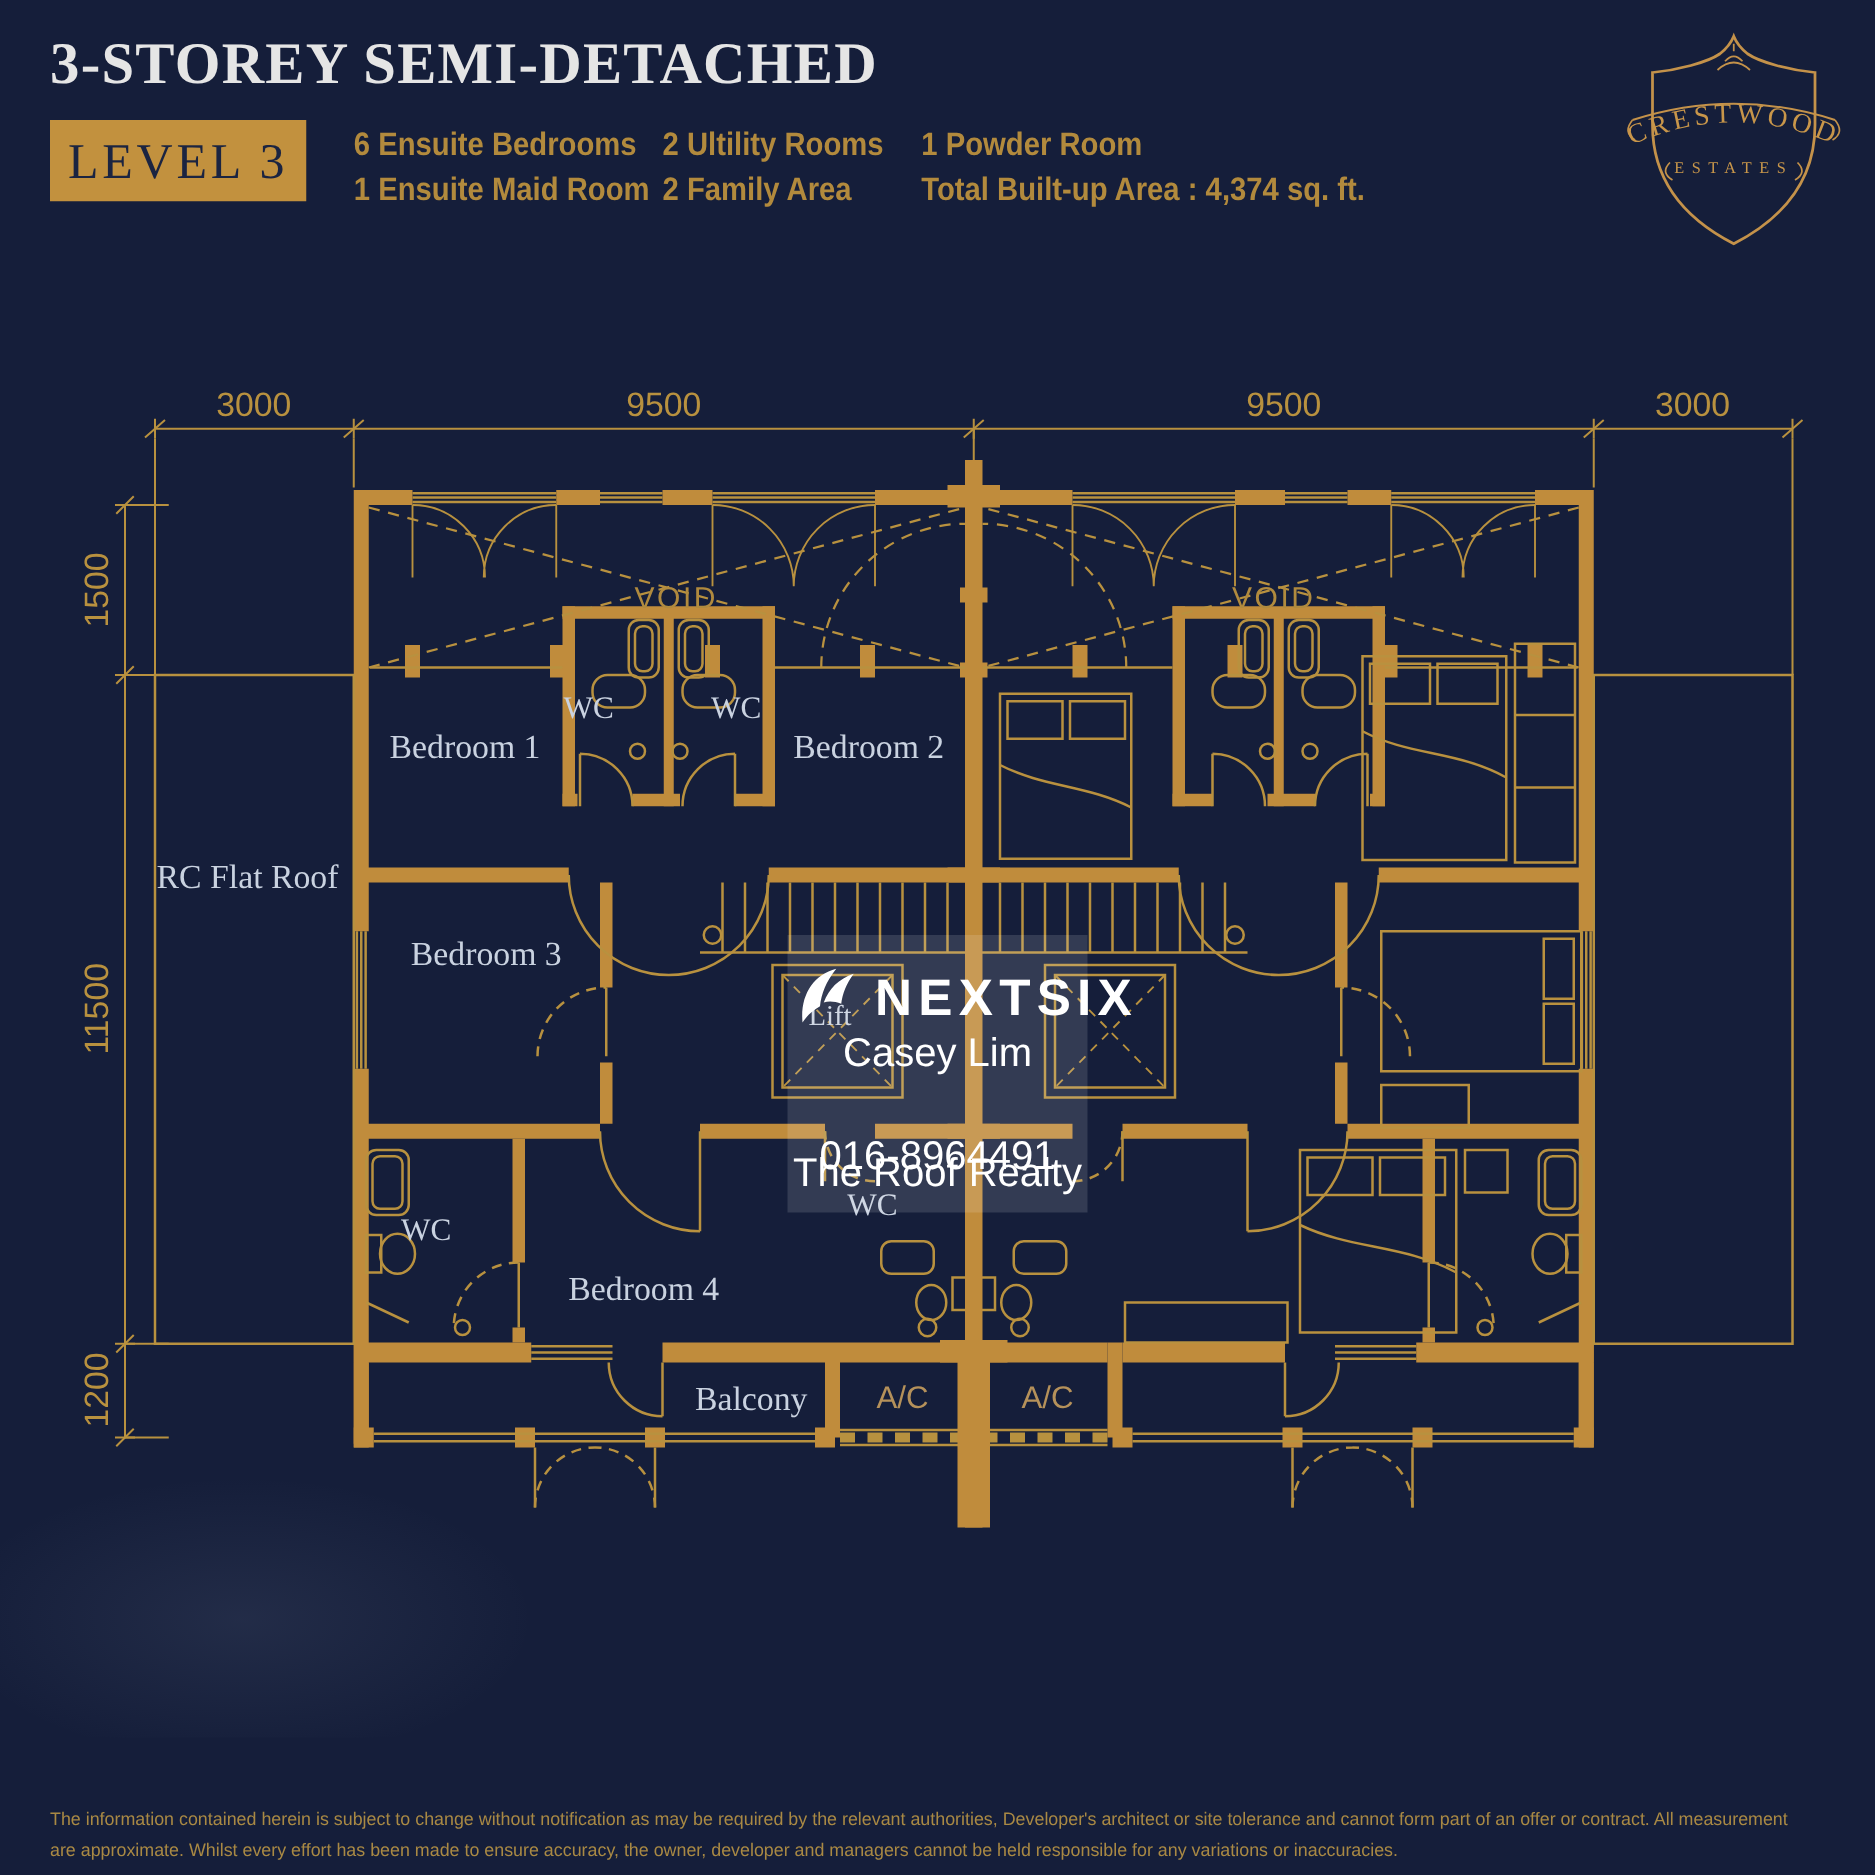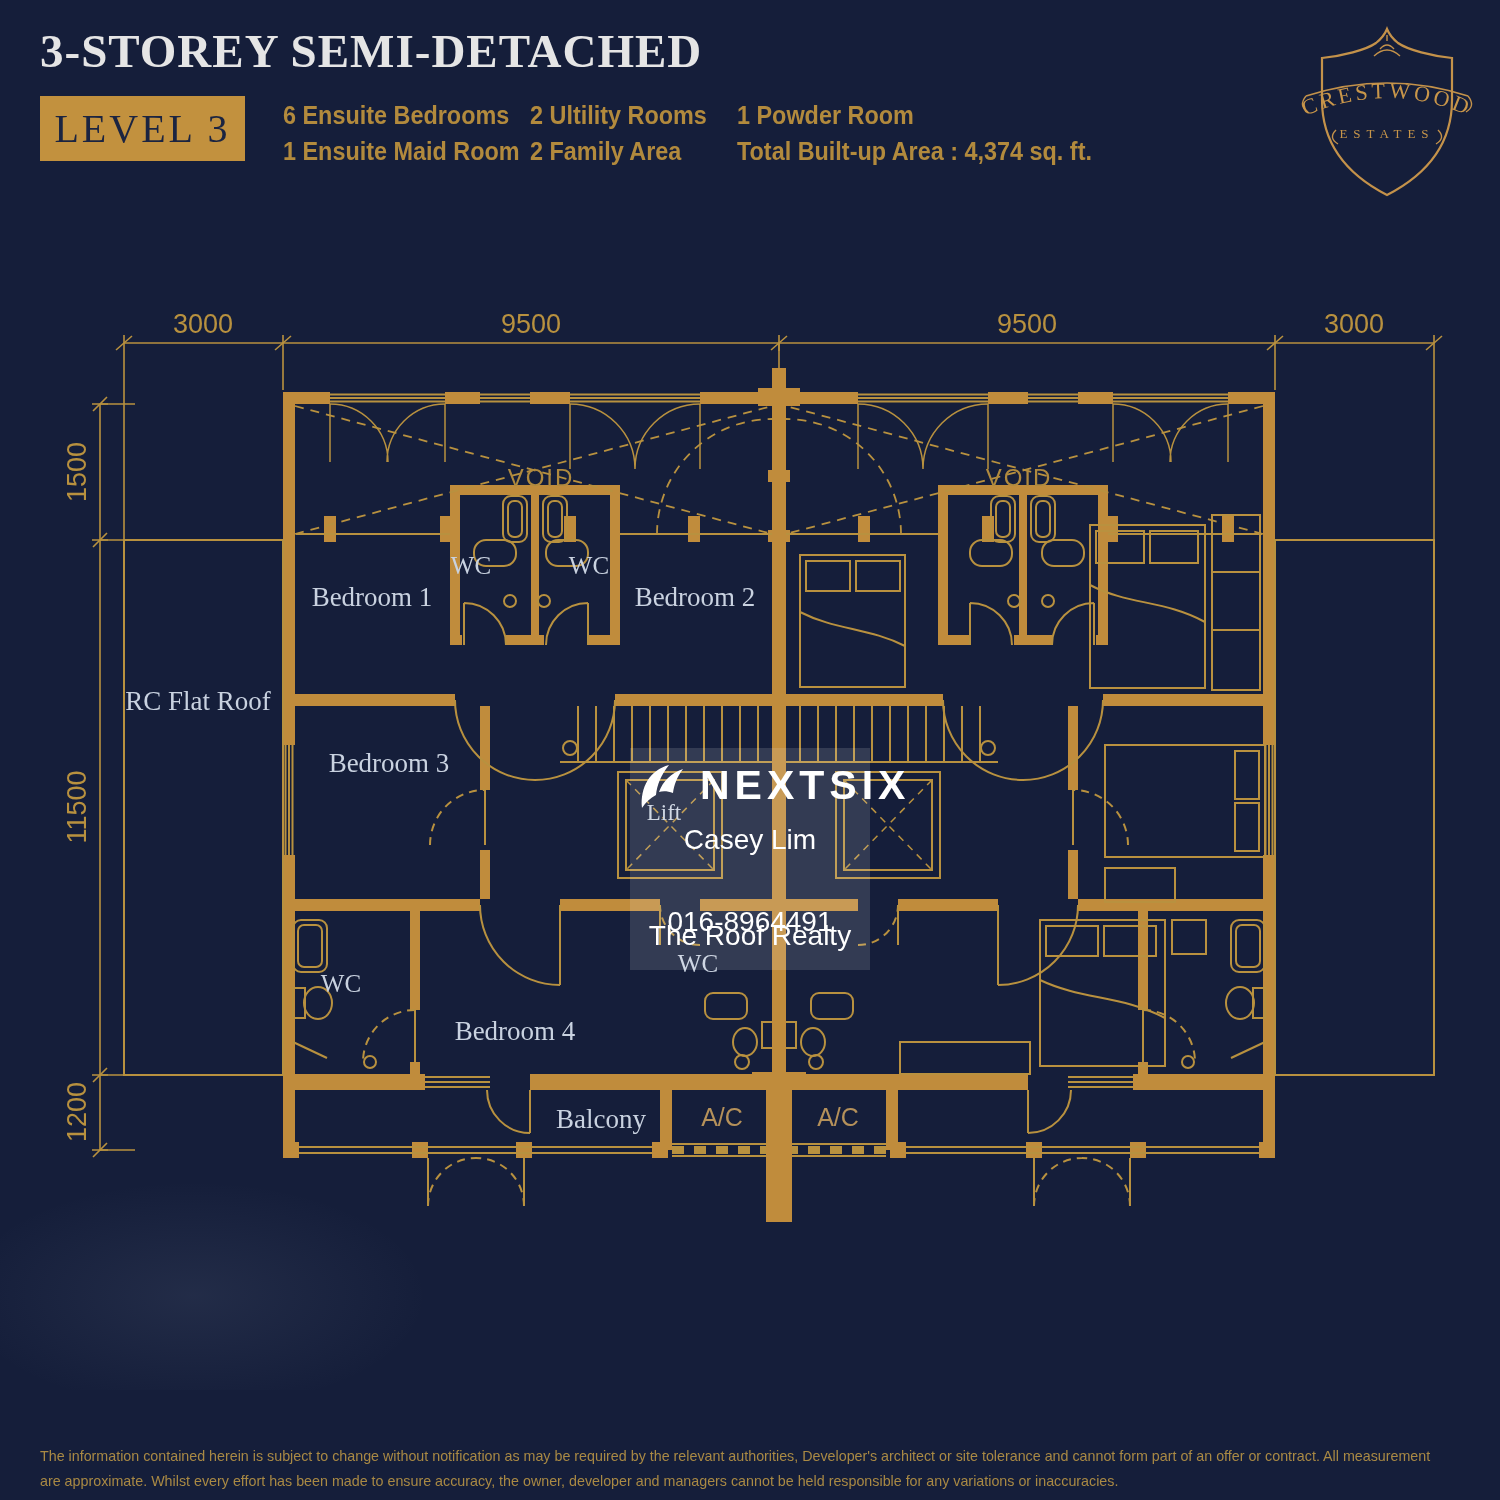--- a/index.html
+++ b/index.html
@@ -10,23 +10,23 @@
   .title{left:40px;top:24px;font-family:"Liberation Serif",serif;font-weight:bold;
          font-size:47px;color:#e5e5e5;letter-spacing:1px;}
   .badge{left:40px;top:96px;width:205px;height:65px;background:#c2913e;display:flex;
          align-items:center;justify-content:center;font-family:"Liberation Serif",serif;
          font-weight:normal;font-size:40px;color:#1b2441;letter-spacing:3px;}
   .feat{top:97px;color:#b28a3d;font-size:26px;font-weight:bold;line-height:36px;
         transform:scaleX(0.9);transform-origin:left top;white-space:nowrap;}
   .f1{left:283px;} .f2{left:530px;} .f3{left:737px;}
   
   .wmbox{left:630px;top:748px;width:240px;height:222px;background:rgba(255,255,255,0.13);}
-  .wmbrand{left:634px;top:762px;width:340px;height:60px;display:flex;align-items:flex-start;gap:10px;}
+  .wmbrand{left:634px;top:762px;width:340px;height:60px;display:flex;align-items:flex-end;gap:10px;}
   .wmbrand span{color:#ffffff;font-weight:bold;font-size:41px;letter-spacing:5px;}
-  .wmline{left:610px;width:280px;text-align:center;color:#ffffff;font-size:28px;}
+  .wmline{left:610px;width:280px;text-align:center;color:#ffffff;font-size:32px;}
   .glow{left:0;top:1180px;width:430px;height:210px;
         background:radial-gradient(ellipse at 45% 55%, rgba(170,185,210,0.09), transparent 70%);}
   
   .disc{left:40px;top:1444px;width:1424px;color:#a98944;font-size:14.5px;line-height:1.75;
         transform:scaleX(0.985);transform-origin:left top;}
 </style>
 </head>
 <body>
 
 <div id="stage">

